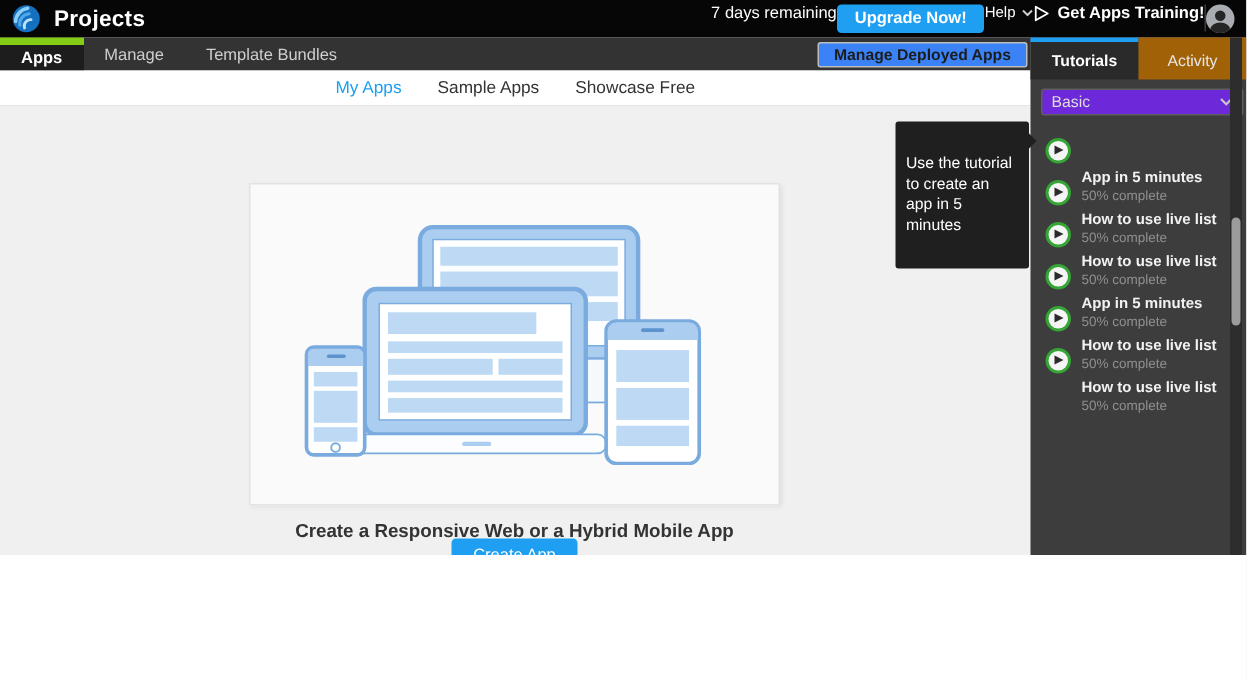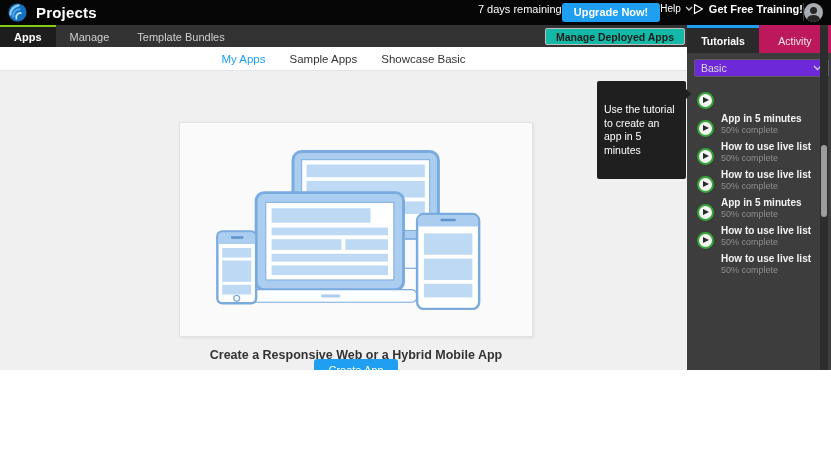--- a/index.html
+++ b/index.html
@@ -22,53 +22,53 @@
   .topbar-divider { width:1px; height:18px; background:#3a3a3a; }
   .avatar { width:19px; height:19px; border-radius:50%; background:#a9adb2; position:relative; overflow:hidden; cursor:pointer; }
   .avatar .head { position:absolute; left:6px; top:3.5px; width:7px; height:7px; border-radius:50%; background:#262626; }
   .avatar .body { position:absolute; left:3px; top:11.5px; width:13px; height:9px; border-radius:50% 50% 0 0; background:#262626; }
 
   
   .tabbar { position:absolute; left:0; top:25px; width:687px; height:22px; background:#333;
             display:flex; align-items:stretch; }
   .tab { padding:0 14px; display:flex; align-items:center; font-size:11px; color:#cfcfcf;
          cursor:pointer; border-top:2px solid transparent; }
-  .tab.active { background:#1d1d1d; color:#fff; font-weight:bold; border-top:2px solid #84cc16; }
-  .manage-btn { position:absolute; right:2px; top:3px; height:17px; background:#14b8a6;
+  .tab.active { background:#1d1d1d; color:#fff; font-weight:bold; border-top:5px solid #84cc16; }
+  .manage-btn { position:absolute; right:2px; top:3px; height:17px; background:#3b82f6;
                 border:1px solid #bdbdbd; border-radius:2px; color:#1c1c1c; font-weight:bold;
                 font-size:10.5px; padding:0 10px; font-family:inherit; cursor:pointer; }
 
   
   .subtabbar { position:absolute; left:0; top:47px; width:687px; height:24px; background:#fff;
                border-bottom:1px solid #e4e4e4; display:flex; align-items:center; padding:0 12px; gap:24px;justify-content:center; }
   .subtab { font-size:11.5px; color:#333; cursor:pointer; }
   .subtab.active { color:#1e9ff2; }
 
   
-  .main { position:absolute; left:13px; top:71px; width:687px; height:383px; background:#f0f0f0; }
+  .main { position:absolute; left:0; top:71px; width:687px; height:383px; background:#f0f0f0; }
   .card { position:absolute; left:166px; top:51px; width:354px; height:215px; background:#fafafa;
           border:1px solid #e3e3e3; box-shadow:1px 1px 3px rgba(0,0,0,.07);
           display:flex; align-items:center; justify-content:center; }
   .caption-row { position:absolute; left:166px; top:274px; width:354px; text-align:center; }
   .caption { font-size:12.5px; font-weight:bold; color:#333; }
   .create-row { position:absolute; left:166px; top:288px; width:354px; text-align:center; }
   .create-btn { background:#1e9ff2; color:#fff; border:none; border-radius:3px; font-size:11px;
                 padding:5px 14px; font-family:inherit; cursor:pointer; }
 
   
   .tooltip { position:absolute; left:597px; top:81px; width:89px; min-height:43px; background:#1f1f1f;
              border-radius:2px; color:#fff; font-size:10.5px; line-height:13.5px; padding:22px 7px; z-index:5; }
   .tooltip-arrow { position:absolute; right:-5px; top:8px; width:0; height:0;
                    border-top:5px solid transparent; border-bottom:5px solid transparent; border-left:5px solid #1f1f1f; }
 
   
   .rightpanel { position:absolute; left:687px; top:25px; width:144px; height:429px; background:#3d3d3d; }
   .panel-tabs { display:flex; height:28px; }
   .panel-tab { flex:1; display:flex; align-items:center; justify-content:center; font-size:10.5px;
-               color:#e8e8e8; cursor:pointer; border-top:3px solid transparent; background:#be185d; }
+               color:#e8e8e8; cursor:pointer; border-top:3px solid transparent; background:#a16207; }
   .panel-tab.active { background:#2a2a2a; border-top:3px solid #1e9ff2; font-weight:bold; color:#fff; }
   .panel-select { margin:6px 2px 5px 7px; height:18px; background:#6d28d9; border:1px solid #5e5e5e;
                   border-radius:2px; display:flex; align-items:center; padding:0 6px; cursor:pointer; }
   .panel-select .sel-label { font-size:10.5px; color:#ddd; flex:1; }
   .tutorial-list { padding:4px 0; }
   .tutorial-item { display:flex; align-items:center; gap:7px; padding:3px 0 3px 10px; height:28px; cursor:pointer; }
   .play-icon { width:17px; height:17px; border-radius:50%; border:2.5px solid #35a535; background:#f5f5f5;
                display:flex; align-items:center; justify-content:center; flex:0 0 auto; cursor:pointer; }
   .play-tri { width:0; height:0; border-top:3.5px solid transparent; border-bottom:3.5px solid transparent;
               border-left:6px solid #2b2b2b; margin-left:1.5px; }
@@ -100,41 +100,41 @@
       <span class="help">
         <span>Help</span>
         <svg class="chev" width="8" height="5" viewBox="0 0 8 5">
           <polyline points="1,1 4,4 7,1" fill="none" stroke="#cfcfcf" stroke-width="1.3"></polyline>
         </svg>
       </span>
       <span class="training">
         <svg width="11" height="12" viewBox="0 0 11 12">
           <polygon points="1.5,1.5 9.5,6 1.5,10.5" fill="none" stroke="#fff" stroke-width="1.2" stroke-linejoin="round"></polygon>
         </svg>
-        <span>Get Free Training!</span>
+        <span>Get Apps Training!</span>
       </span>
       <span class="topbar-divider"></span>
       <span class="avatar">
         <span class="head"></span>
         <span class="body"></span>
       </span>
     </div>
   </header>
 
   <nav class="tabbar">
     <div class="tab active">Apps</div>
     <div class="tab">Manage</div>
     <div class="tab">Template Bundles</div>
     <button class="manage-btn">Manage Deployed Apps</button>
   </nav>
 
   <nav class="subtabbar">
     <span class="subtab active">My Apps</span>
     <span class="subtab">Sample Apps</span>
-    <span class="subtab">Showcase Basic</span>
+    <span class="subtab">Showcase Free</span>
   </nav>
 
   <main class="main">
     <div class="card">
       <svg width="282" height="160" viewBox="0 0 290 165">
 
         <g>
           <rect x="80" y="1.5" width="150" height="91" rx="9" fill="#aacdf0" stroke="#7aabde" stroke-width="3"></rect>
           <rect x="89" y="10" width="132" height="73" fill="#fcfeff" stroke="#7aabde" stroke-width="1"></rect>
           <rect x="94" y="15" width="122" height="13" fill="#bed9f4"></rect>

